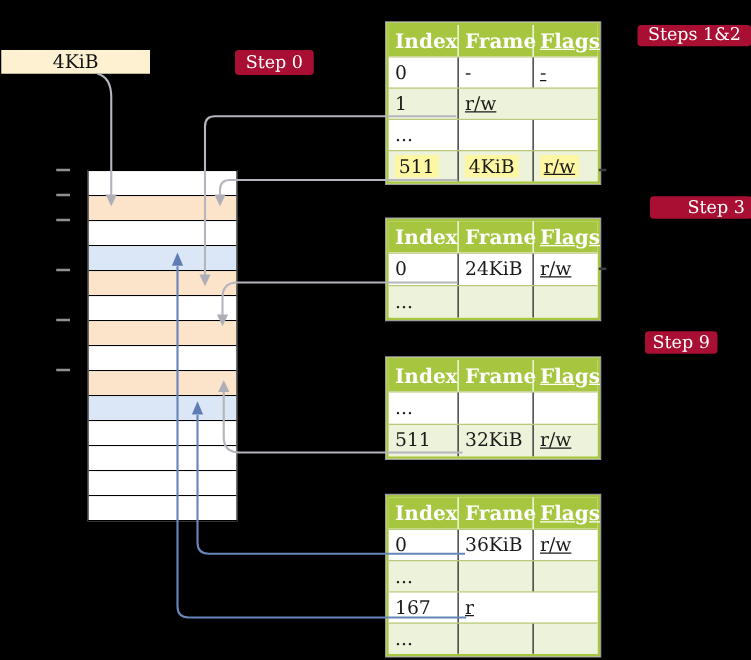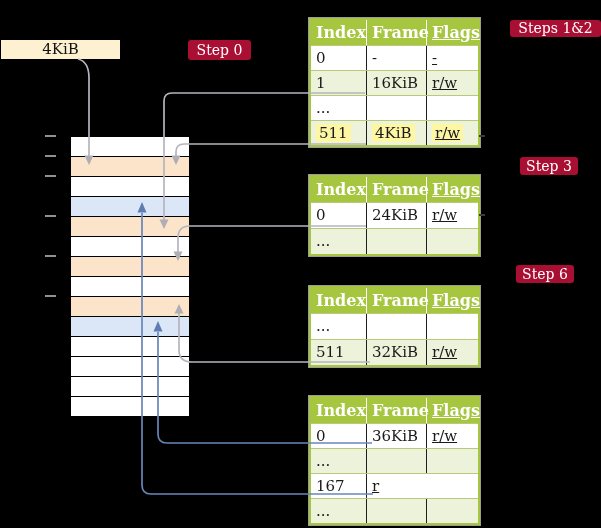--- a/index.html
+++ b/index.html
@@ -12,21 +12,21 @@
     position:absolute; left:1px; top:40px; width:119px; height:19px;
     background:#fdf1d1; color:#111; font-size:15px; line-height:19px; text-align:center;
   }
   
   .badge {
     position:absolute; background:#a90e33; color:#fff; border-radius:3px;
     font-size:14px; text-align:center;
   }
   #badge-step0   { left:188px; top:40px;  width:63px; height:20px; line-height:20px; }
   #badge-steps12 { left:510px; top:20px;  width:91px; height:17px; line-height:17px; }
-  #badge-step3   { left:520px; top:157px; width:58px; height:18px; line-height:18px; }
+  #badge-step3   { left:520px; top:157px; width:58px; height:18px; line-height:18px;padding-left:24px; }
   #badge-step4   { left:516px; top:265px; width:58px; height:18px; line-height:18px; }
   
   #memory {
     position:absolute; left:70px; top:136px; width:120px; height:281px;
     border:1px solid #000; box-sizing:border-box; background:#fff;
   }
   .m-row { height:19px; border-bottom:1px solid #000; }
   .m-row:last-child { height:19px; border-bottom:none; }
   .m-white  { background:#ffffff; }
   .m-orange { background:#fce4cb; }
@@ -60,21 +60,21 @@
 </head>
 <body>
 
 <div id="stage">
 
   <div class="label-box">4KiB</div>
 
   <div class="badge" id="badge-step0">Step 0</div>
   <div class="badge" id="badge-steps12">Steps 1&amp;2</div>
   <div class="badge" id="badge-step3">Step 3</div>
-  <div class="badge" id="badge-step4">Step 6</div>
+  <div class="badge" id="badge-step4">Step 9</div>
 
   <div id="memory">
     <div class="m-row m-white"></div>
     <div class="m-row m-orange"></div>
     <div class="m-row m-white"></div>
     <div class="m-row m-blue"></div>
     <div class="m-row m-orange"></div>
     <div class="m-row m-white"></div>
     <div class="m-row m-orange"></div>
     <div class="m-row m-white"></div>
@@ -99,21 +99,20 @@
       <div class="t-h c1">Frame</div>
       <div class="t-h c2">Flags</div>
     </div>
     <div class="t-row row-white">
       <div class="t-c c0">0</div>
       <div class="t-c c1">-</div>
       <div class="t-c c2">-</div>
     </div>
     <div class="t-row row-green">
       <div class="t-c c0">1</div>
-      <div class="t-c c1">16KiB</div>
       <div class="t-c c2">r/w</div>
     </div>
     <div class="t-row row-white">
       <div class="t-c c0">...</div>
       <div class="t-c c1"></div>
       <div class="t-c c2"></div>
     </div>
     <div class="t-row row-green">
       <div class="t-c c0"><span class="hl">511</span></div>
       <div class="t-c c1"><span class="hl">4KiB</span></div>

